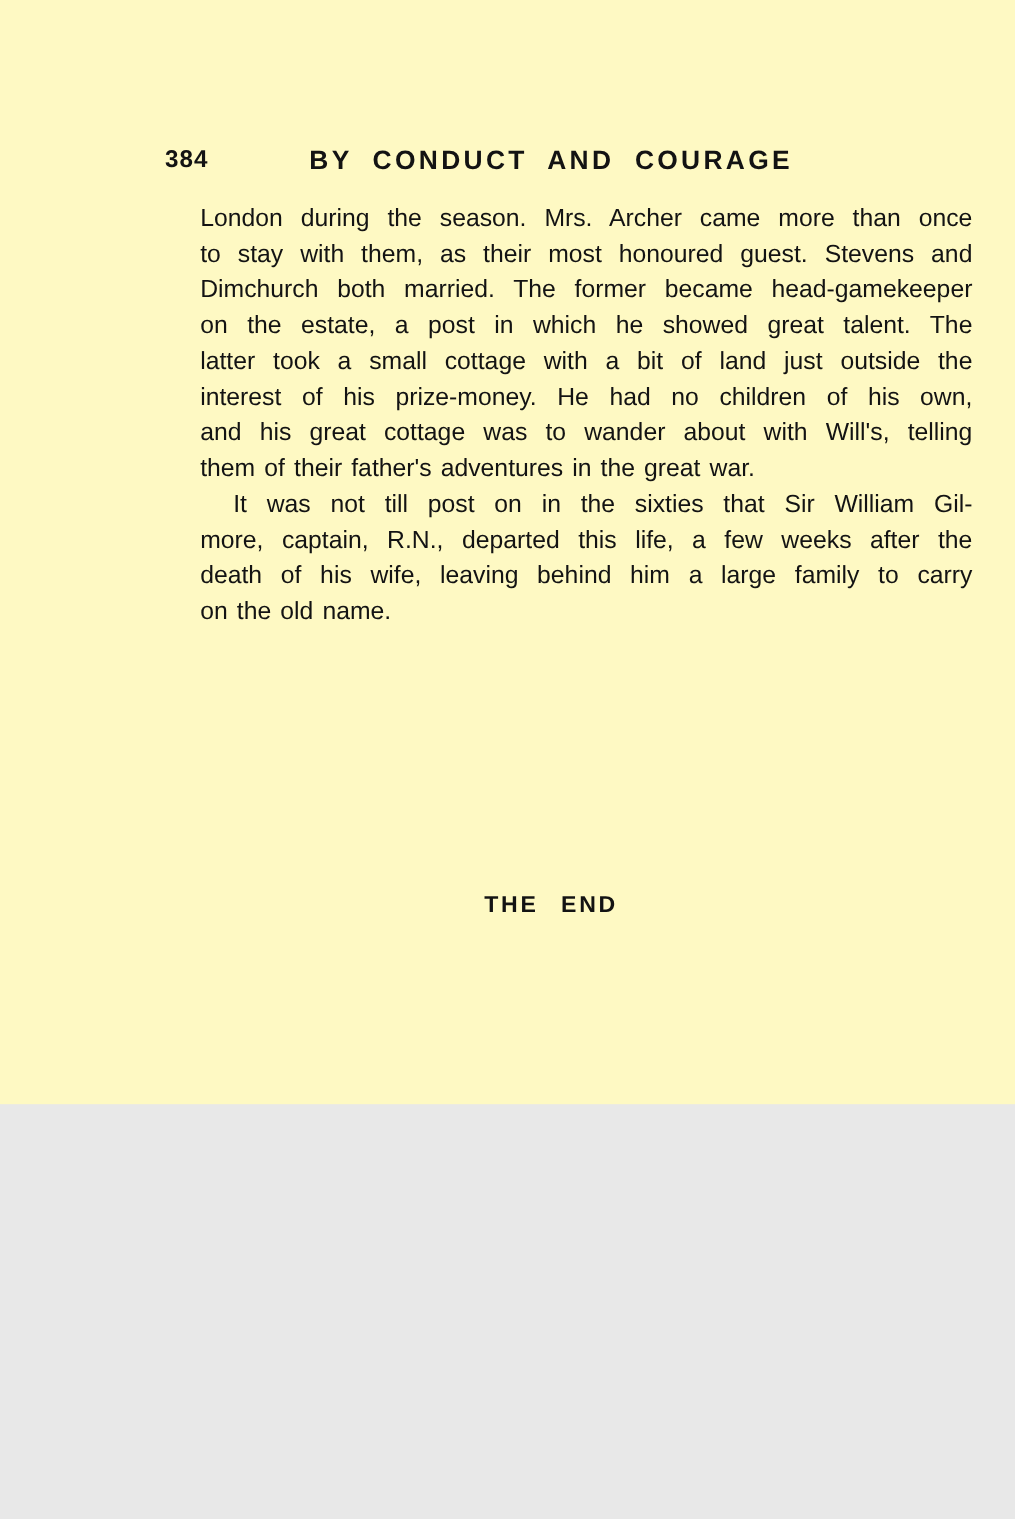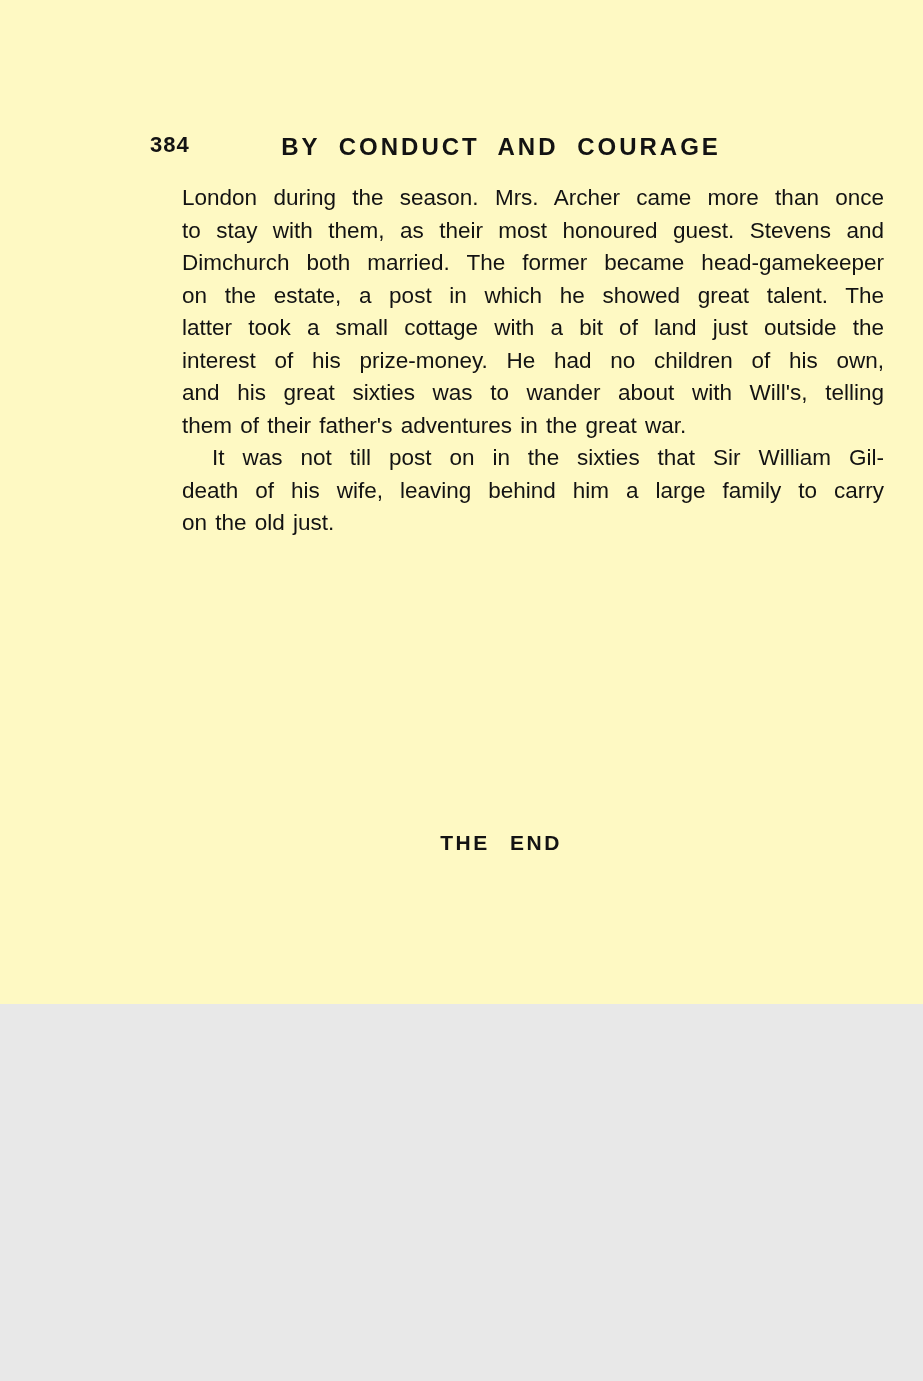--- a/index.html
+++ b/index.html
@@ -68,42 +68,42 @@
     position: absolute;
     left: 150px;
     top: 811px;
     width: 702px;
     text-align: center;
     font-size: 21px;
     font-weight: bold;
     letter-spacing: 2.5px;
     word-spacing: 12px;
     white-space: nowrap;
-    margin-top: 20px;
   }
 </style>
 </head>
 <body>
 
 <div class="page">
 
   <div class="running-head">
     <span class="pagenum">384</span>
     <span class="running-title">BY CONDUCT AND COURAGE</span>
   </div>
 
   <div class="textblock">
     <p class="line">London during the season.  Mrs. Archer came more than once</p>
     <p class="line">to stay with them, as their most honoured guest.  Stevens and</p>
     <p class="line">Dimchurch both married.  The former became head-gamekeeper</p>
     <p class="line">on the estate, a post in which he showed great talent.  The</p>
     <p class="line">latter took a small cottage with a bit of land just outside the</p>
     <p class="line">interest of his prize-money.  He had no children of his own,</p>
-    <p class="line">and his great sixties was to wander about with Will's, telling</p>
+    <p class="line">and his great cottage was to wander about with Will's, telling</p>
     <p class="line para-end">them of their father's adventures in the great war.</p>
     <p class="line indent">It was not till post on in the sixties that Sir William Gil-</p>
+    <p class="line">more, captain, R.N., departed this life, a few weeks after the</p>
     <p class="line">death of his wife, leaving behind him a large family to carry</p>
-    <p class="line para-end">on the old just.</p>
+    <p class="line para-end">on the old name.</p>
   </div>
 
   <div class="end-mark">THE END</div>
 
 </div>
 
 </body></html>

